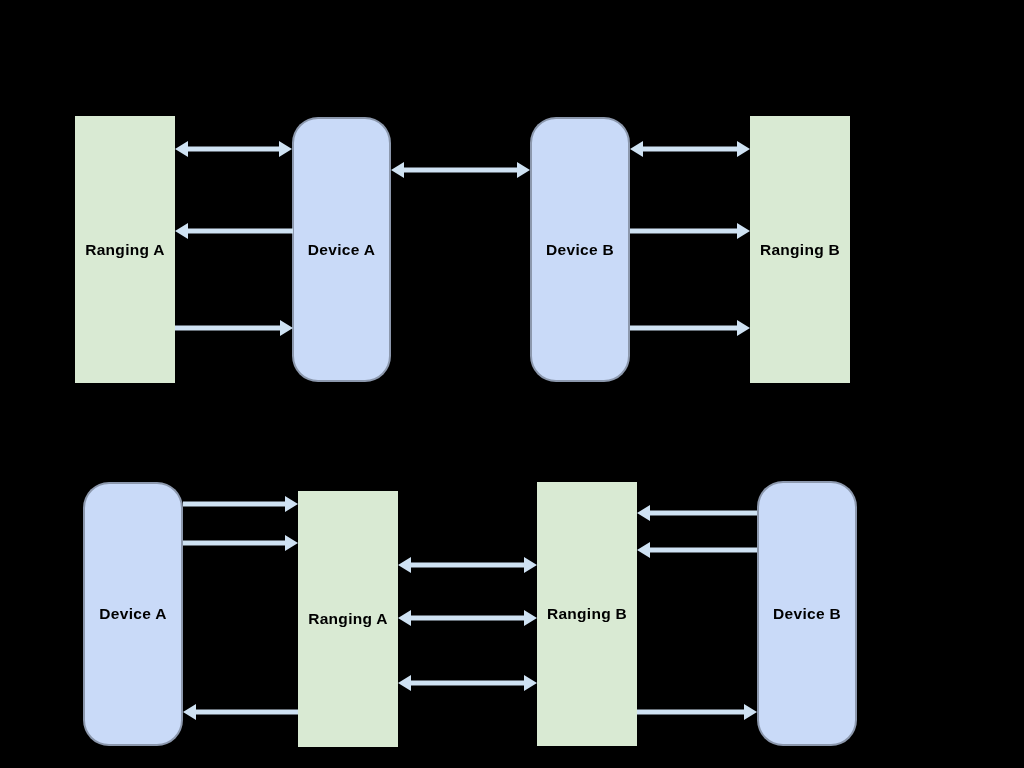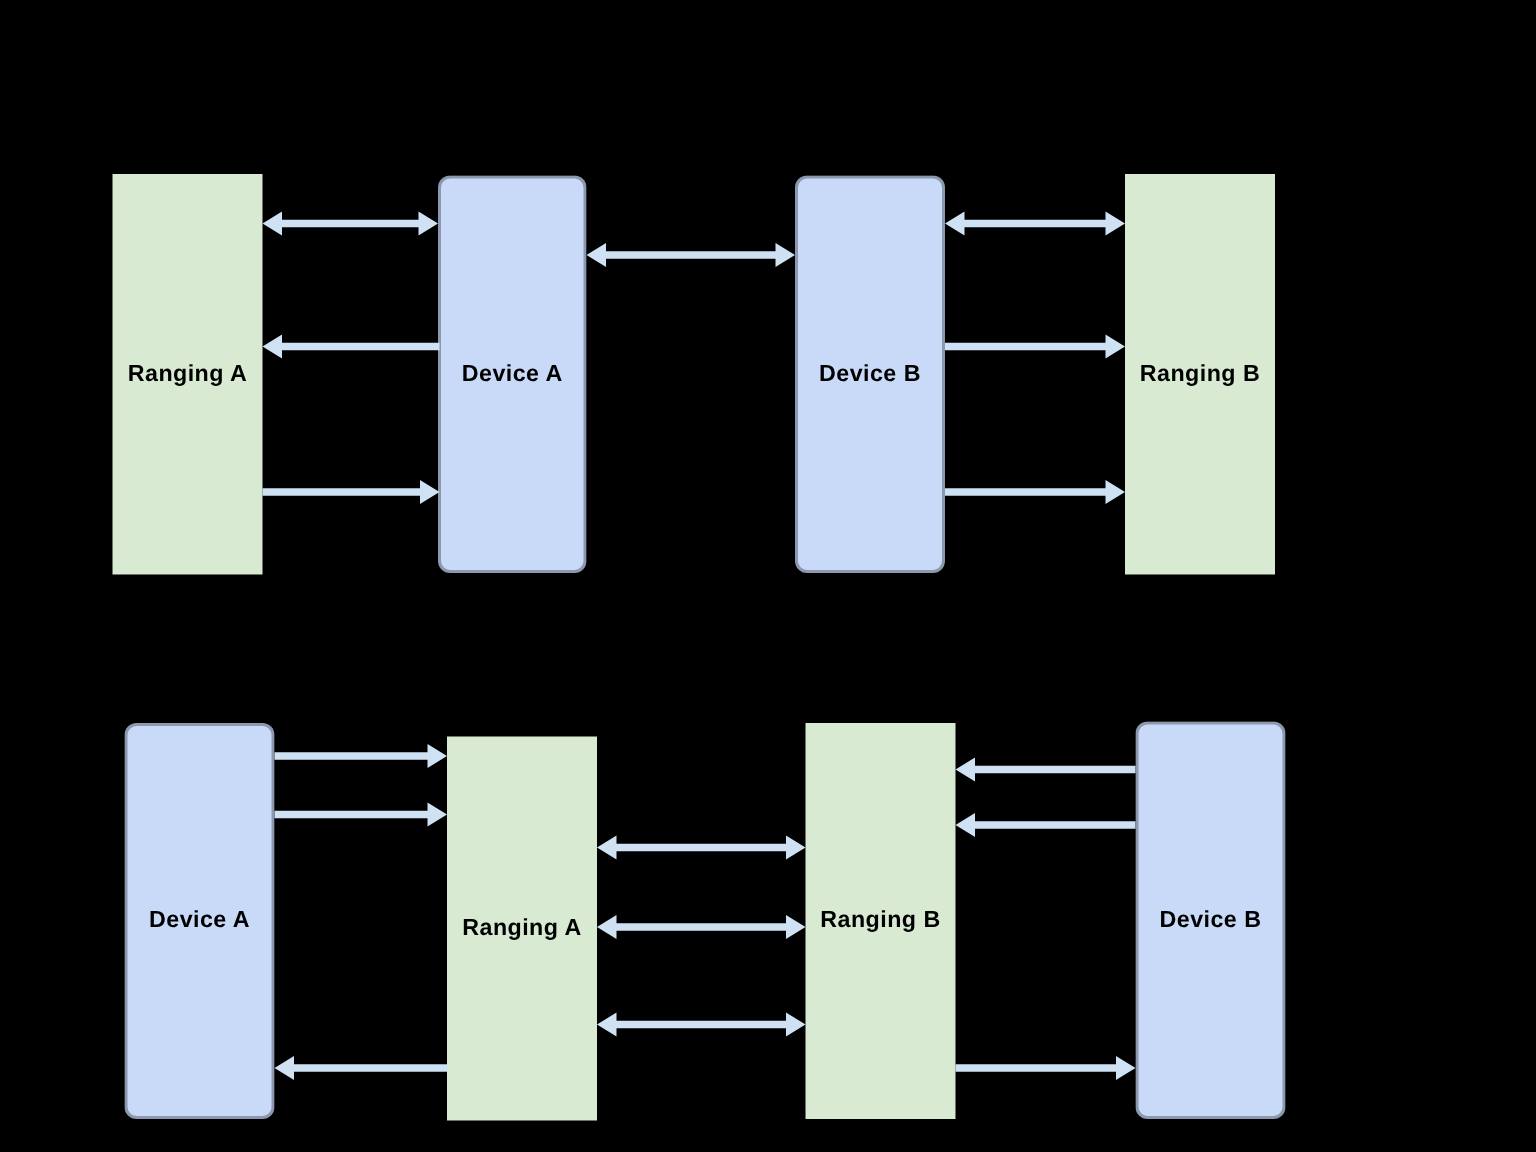--- a/index.html
+++ b/index.html
@@ -31,21 +31,21 @@
     font-size: 15.5px;
     letter-spacing: 0.3px;
     color: var(--label-color, #000);
     white-space: nowrap;
   }
   .box.ranging {
     background: var(--ranging-fill, #d9ead3);
   }
   .box.device {
     background: var(--device-fill, #c9daf8);
-    border-radius: 8px;
+    border-radius: 26px;
     border: 2px solid rgba(90, 98, 112, 0.55);
   }
   .arrow {
     position: absolute;
     height: 16px;
   }
   .arrow .shaft {
     position: absolute;
     top: 50%;
     transform: translateY(-50%);

